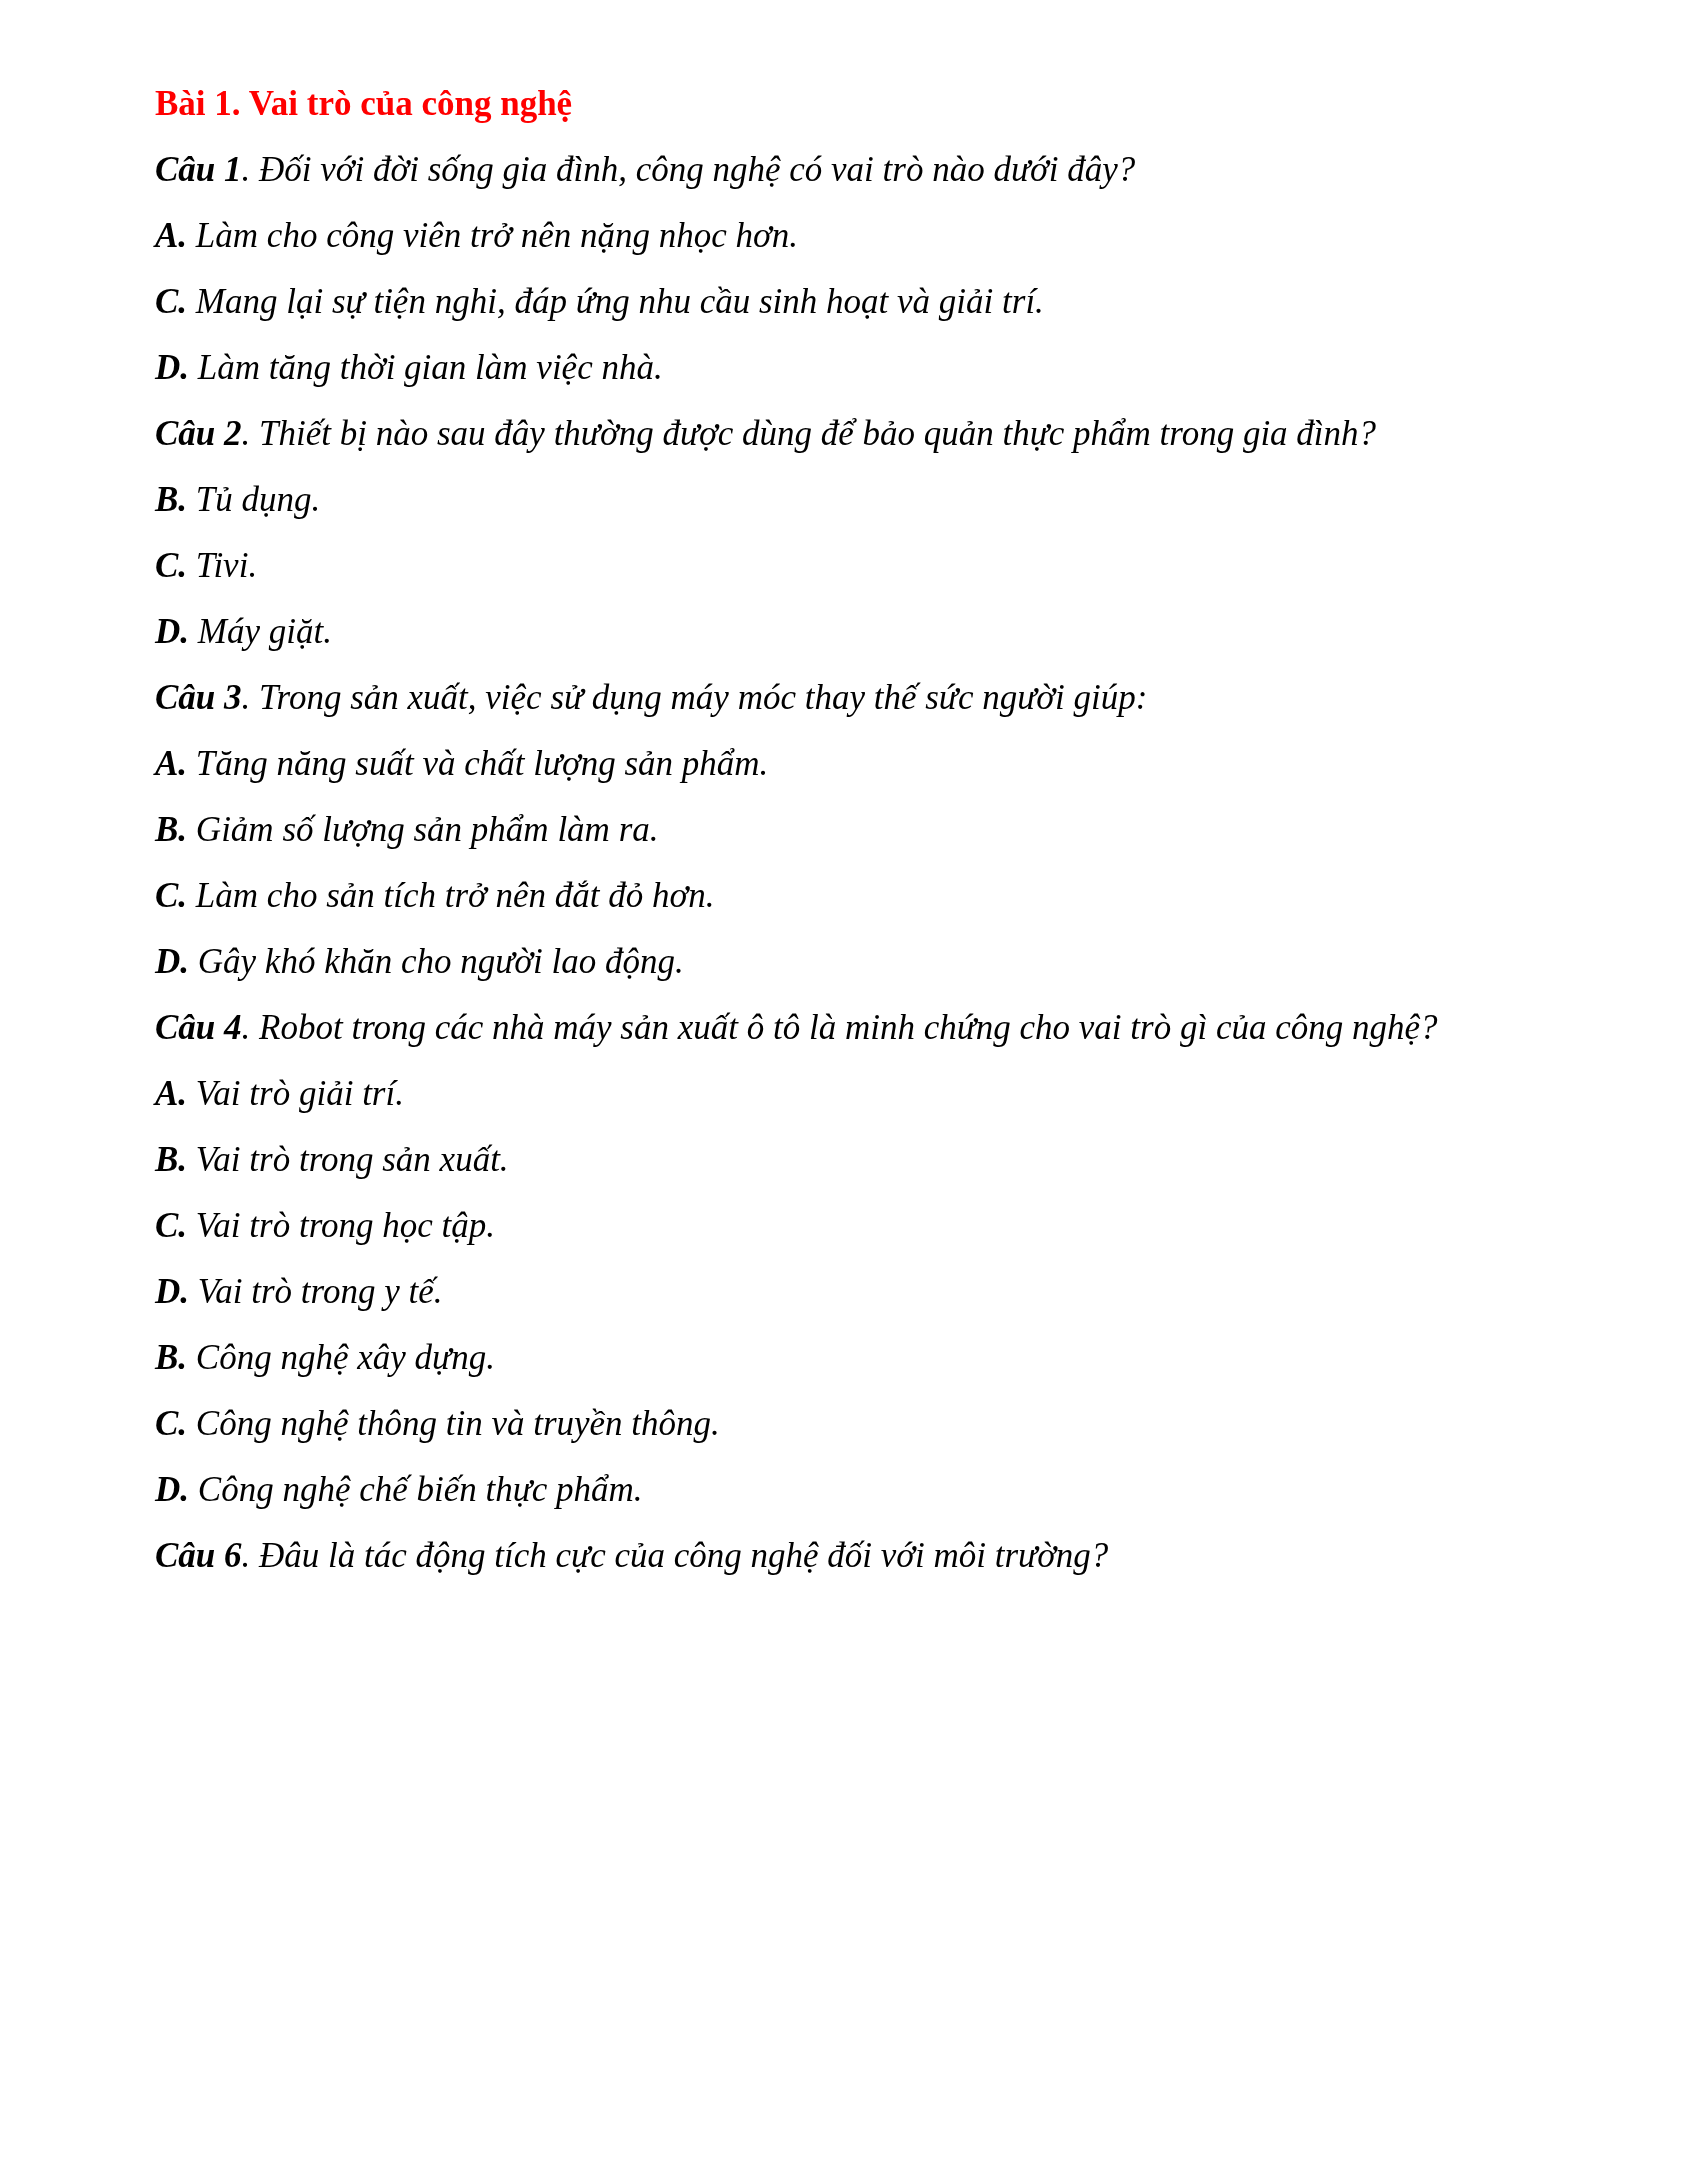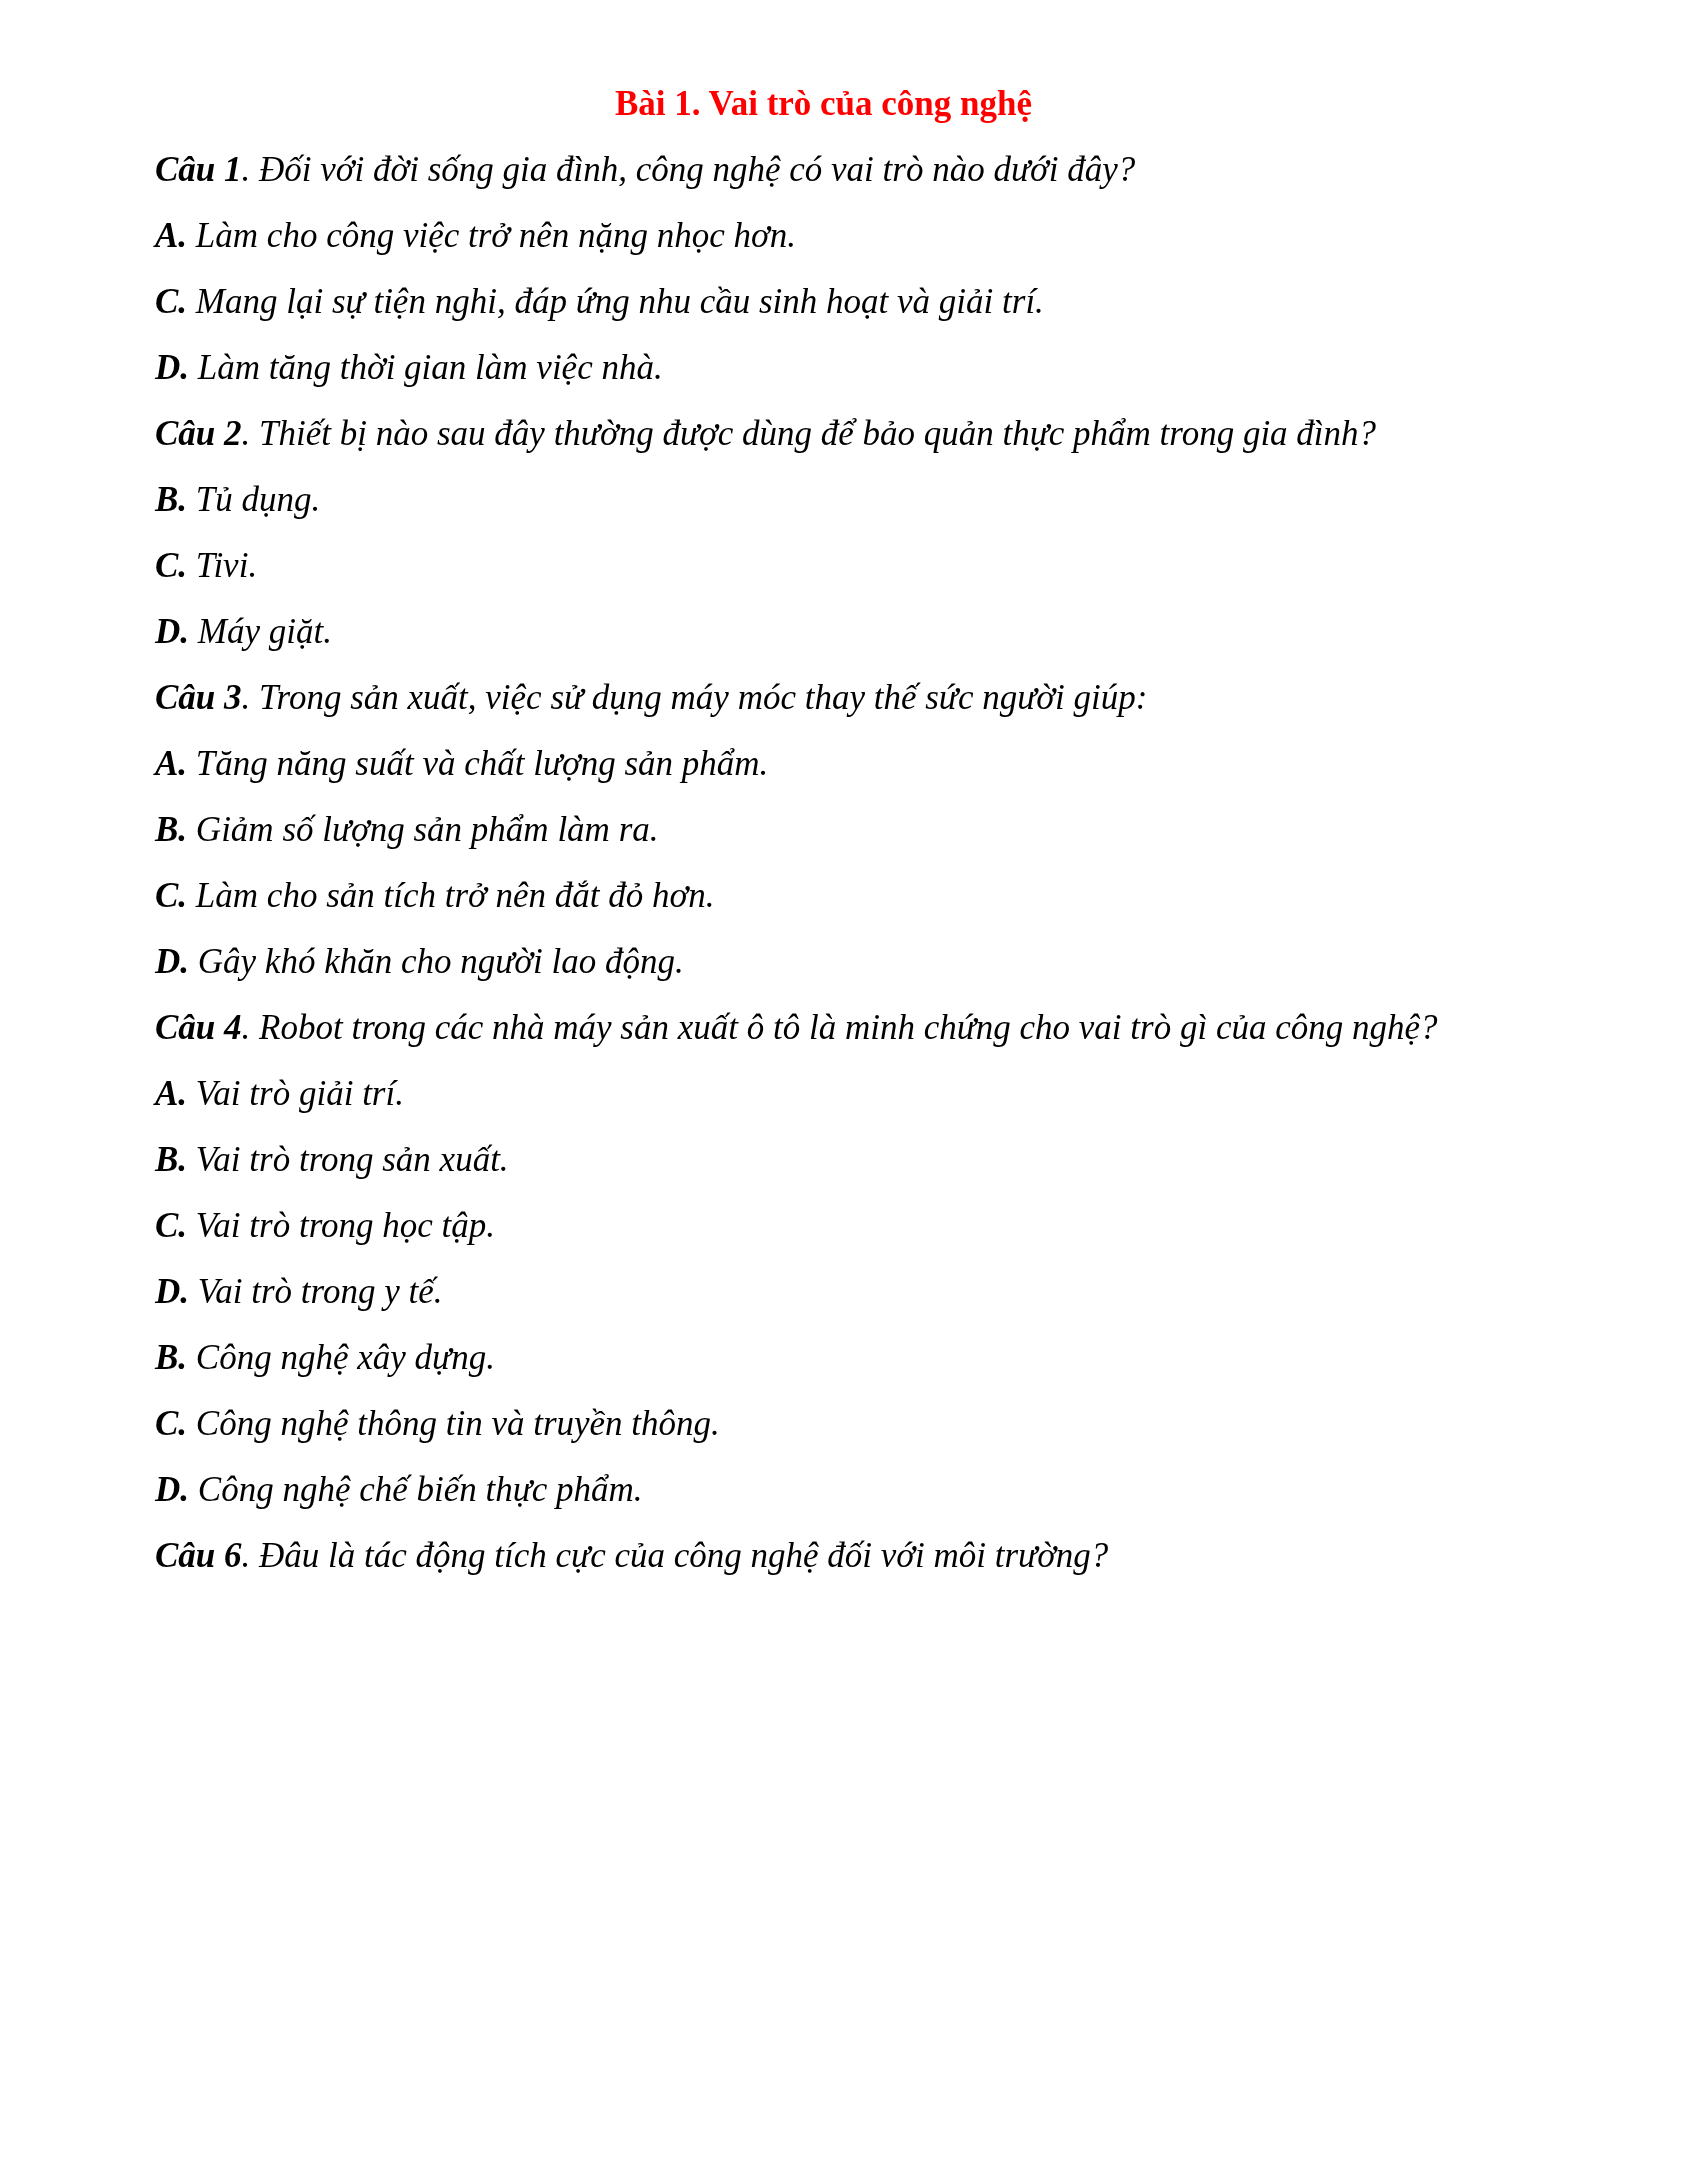--- a/index.html
+++ b/index.html
@@ -13,21 +13,20 @@
     box-sizing: border-box;
     padding: 71px 195px 48px 155px;
     font-family: "Liberation Serif", "DejaVu Serif", serif;
     font-size: 35px;
     color: #000000;
     overflow: hidden;
   }
   .title {
     margin: 0 0 0 0;
     padding: 0;
-    text-align: center;
     font-weight: bold;
     font-size: 35px;
     line-height: 66px;
   }
   .line {
     margin: 0;
     padding: 0;
     text-align: justify;
     line-height: 66px;
     font-style: italic;
@@ -36,21 +35,21 @@
     font-weight: bold;
   }
 </style>
 </head>
 <body>
 
 <div class="page">
   <h1 class="title" id="doc-title" style="color: rgb(255, 0, 0);">Bài 1. Vai trò của công nghệ</h1>
   <div id="questions">
       <p class="line"><strong>Câu 1</strong><span>. Đối với đời sống gia đình, công nghệ có vai trò nào dưới đây?</span></p>
-      <p class="line"><strong>A.</strong><span> Làm cho công việc trở nên nặng nhọc hơn.</span></p>
+      <p class="line"><strong>A.</strong><span> Làm cho công viên trở nên nặng nhọc hơn.</span></p>
       <p class="line"><strong>C.</strong><span> Mang lại sự tiện nghi, đáp ứng nhu cầu sinh hoạt và giải trí.</span></p>
       <p class="line"><strong>D.</strong><span> Làm tăng thời gian làm việc nhà.</span></p>
       <p class="line"><strong>Câu 2</strong><span>. Thiết bị nào sau đây thường được dùng để bảo quản thực phẩm trong gia đình?</span></p>
       <p class="line"><strong>B.</strong><span> Tủ dụng.</span></p>
       <p class="line"><strong>C.</strong><span> Tivi.</span></p>
       <p class="line"><strong>D.</strong><span> Máy giặt.</span></p>
       <p class="line"><strong>Câu 3</strong><span>. Trong sản xuất, việc sử dụng máy móc thay thế sức người giúp:</span></p>
       <p class="line"><strong>A.</strong><span> Tăng năng suất và chất lượng sản phẩm.</span></p>
       <p class="line"><strong>B.</strong><span> Giảm số lượng sản phẩm làm ra.</span></p>
       <p class="line"><strong>C.</strong><span> Làm cho sản tích trở nên đắt đỏ hơn.</span></p>

